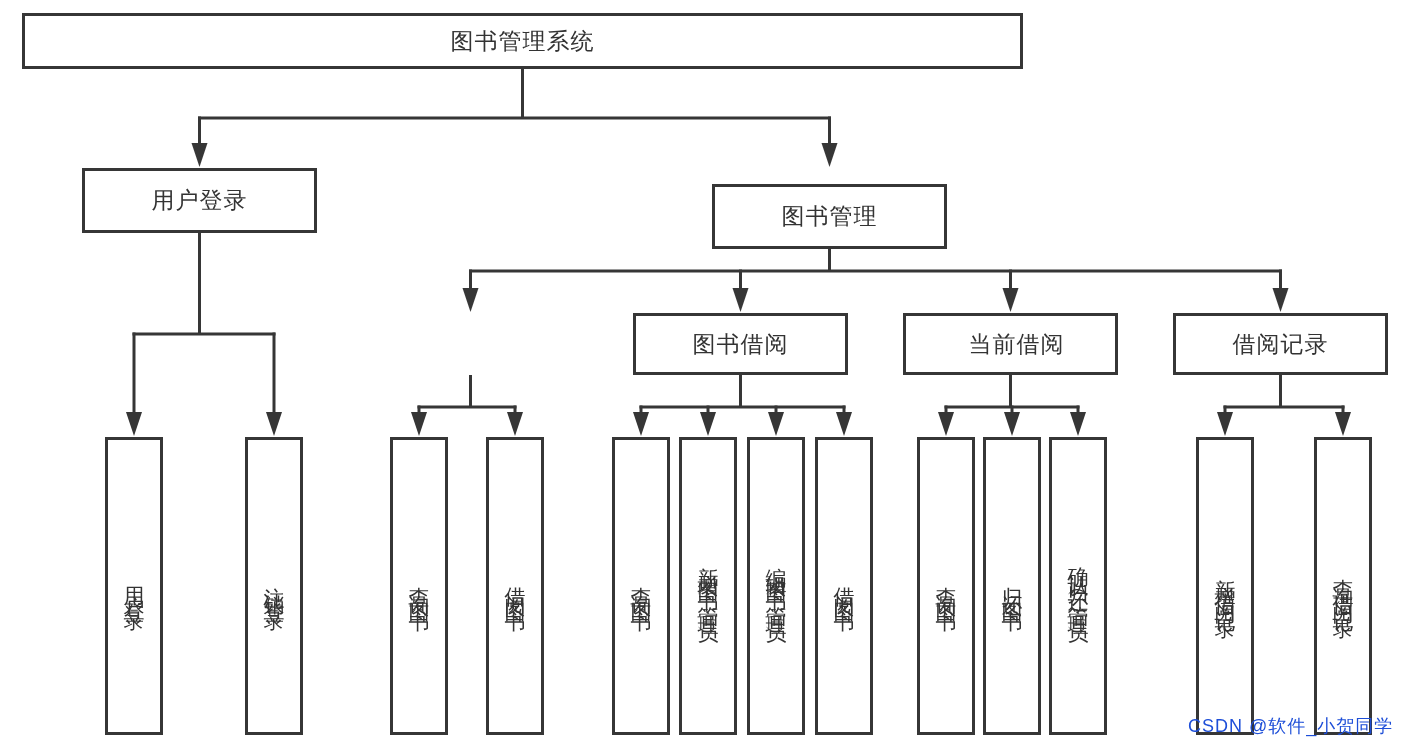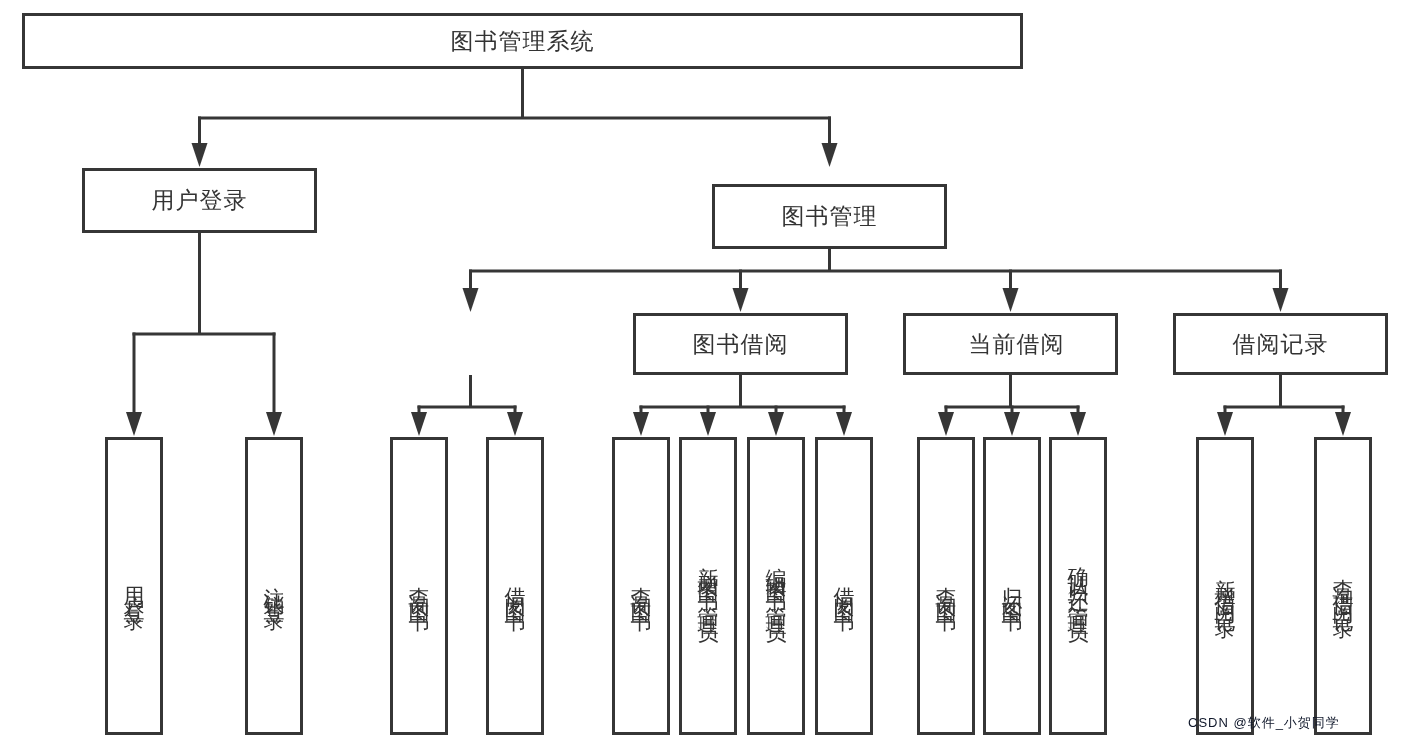--- a/index.html
+++ b/index.html
@@ -14,21 +14,21 @@
     z-index:2;
   }
   .h-label{font-size:23px;letter-spacing:1px;color:#333;white-space:nowrap;}
   .leaf{width:58px;top:437px;height:298px;}
   .v-label{
     writing-mode:vertical-rl;text-orientation:mixed;
     font-size:21px;letter-spacing:8px;color:#333;line-height:52px;
   }
   .watermark{
     position:absolute;left:1188px;top:714px;z-index:5;
-    font-size:13px;color:#0f172a;letter-spacing:1px;white-space:nowrap;
+    font-size:18px;color:#1d4ed8;letter-spacing:1px;white-space:nowrap;
   }
 </style>
 </head>
 <body>
 
 <div class="stage">
 
   <svg width="1405" height="747" viewBox="0 0 1405 747">
     <g stroke="#363636" stroke-width="3" fill="none">
 

